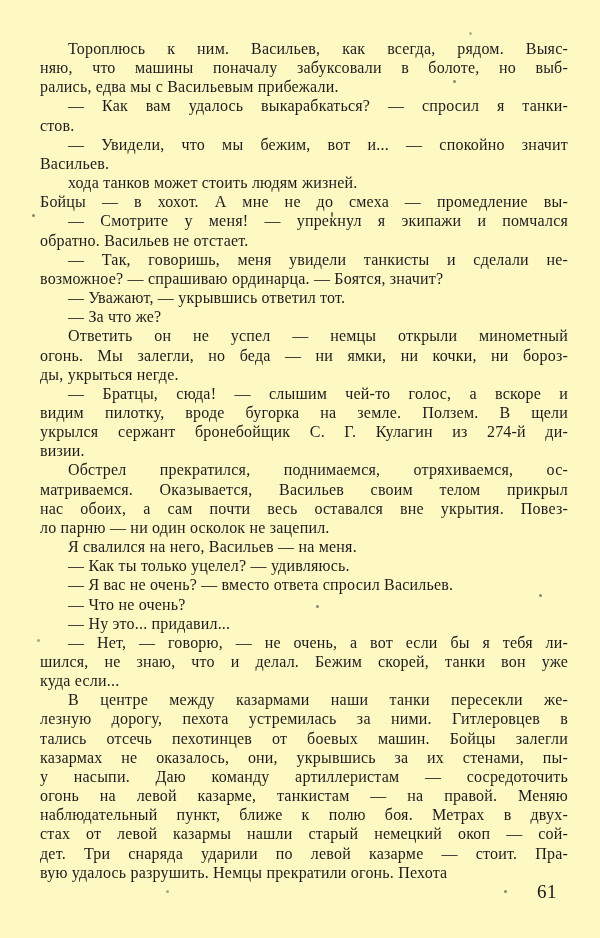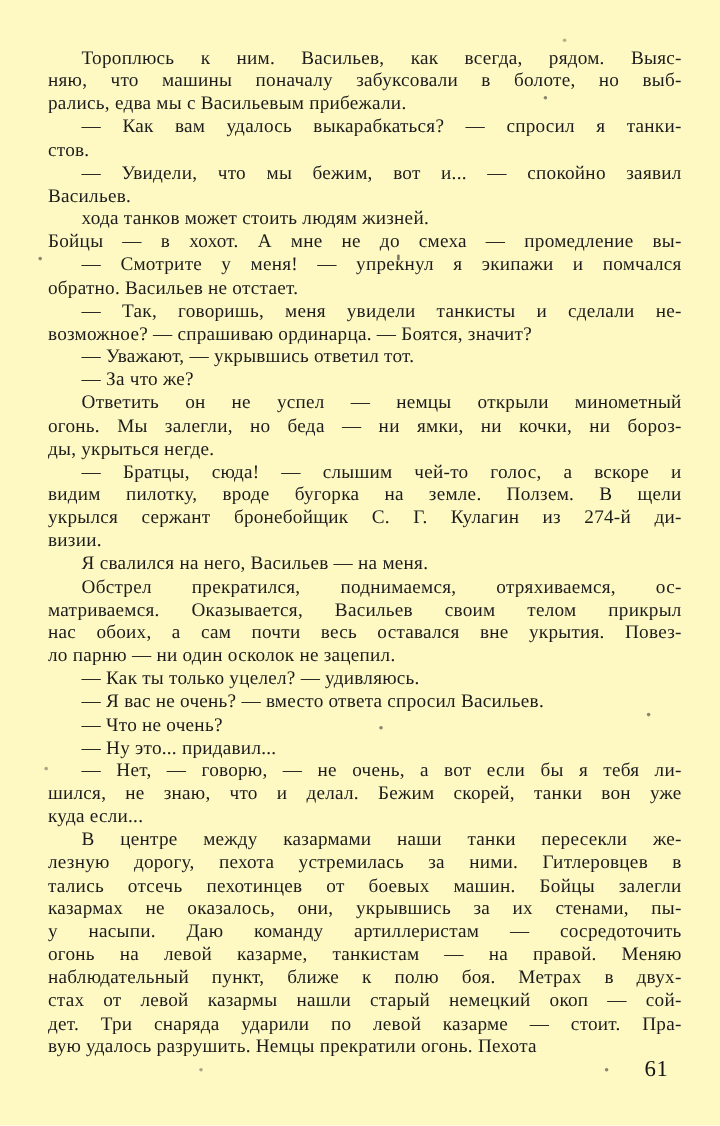--- a/index.html
+++ b/index.html
@@ -73,21 +73,21 @@
       <div class="paragraph">
         <div class="line">Тороплюсь к ним. Васильев, как всегда, рядом. Выяс-</div>
         <div class="line">няю, что машины поначалу забуксовали в болоте, но выб-</div>
         <div class="line last">рались, едва мы с Васильевым прибежали.</div>
       </div>
       <div class="paragraph">
         <div class="line">— Как вам удалось выкарабкаться? — спросил я танки-</div>
         <div class="line last">стов.</div>
       </div>
       <div class="paragraph">
-        <div class="line">— Увидели, что мы бежим, вот и... — спокойно заявил</div>
+        <div class="line">— Увидели, что мы бежим, вот и... — спокойно значит</div>
         <div class="line last">Васильев.</div>
       </div>
       <div class="paragraph">
         <div class="line last">хода танков может стоить людям жизней.</div>
         <div class="line">Бойцы — в хохот. А мне не до смеха — промедление вы-</div>
       </div>
       <div class="paragraph">
         <div class="line">— Смотрите у меня! — упрекнул я экипажи и помчался</div>
         <div class="line last">обратно. Васильев не отстает.</div>
       </div>
@@ -106,27 +106,27 @@
         <div class="line">огонь. Мы залегли, но беда — ни ямки, ни кочки, ни бороз-</div>
         <div class="line last">ды, укрыться негде.</div>
       </div>
       <div class="paragraph">
         <div class="line">— Братцы, сюда! — слышим чей-то голос, а вскоре и</div>
         <div class="line">видим пилотку, вроде бугорка на земле. Ползем. В щели</div>
         <div class="line">укрылся сержант бронебойщик С. Г. Кулагин из 274-й ди-</div>
         <div class="line last">визии.</div>
       </div>
       <div class="paragraph">
-        <div class="line last">Я свалился на него, Васильев — на меня.</div>
-      </div>
-      <div class="paragraph">
         <div class="line">Обстрел прекратился, поднимаемся, отряхиваемся, ос-</div>
         <div class="line">матриваемся. Оказывается, Васильев своим телом прикрыл</div>
         <div class="line">нас обоих, а сам почти весь оставался вне укрытия. Повез-</div>
         <div class="line last">ло парню — ни один осколок не зацепил.</div>
+      </div>
+      <div class="paragraph">
+        <div class="line last">Я свалился на него, Васильев — на меня.</div>
       </div>
       <div class="paragraph">
         <div class="line last">— Как ты только уцелел? — удивляюсь.</div>
       </div>
       <div class="paragraph">
         <div class="line last">— Я вас не очень? — вместо ответа спросил Васильев.</div>
       </div>
       <div class="paragraph">
         <div class="line last">— Что не очень?</div>
       </div>

